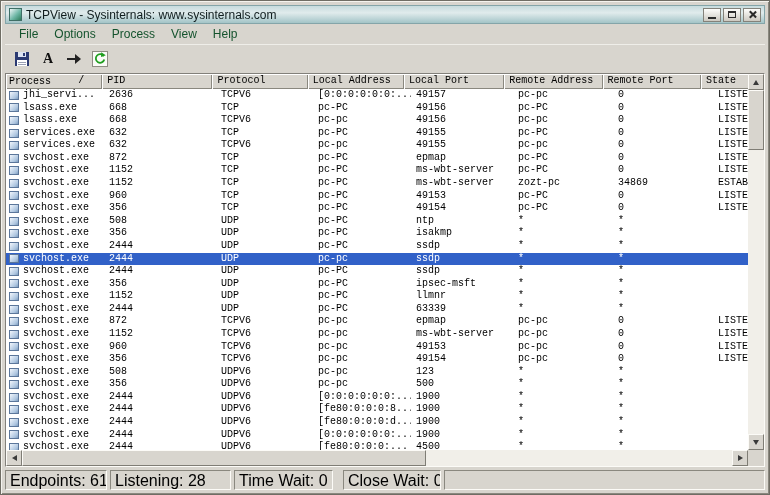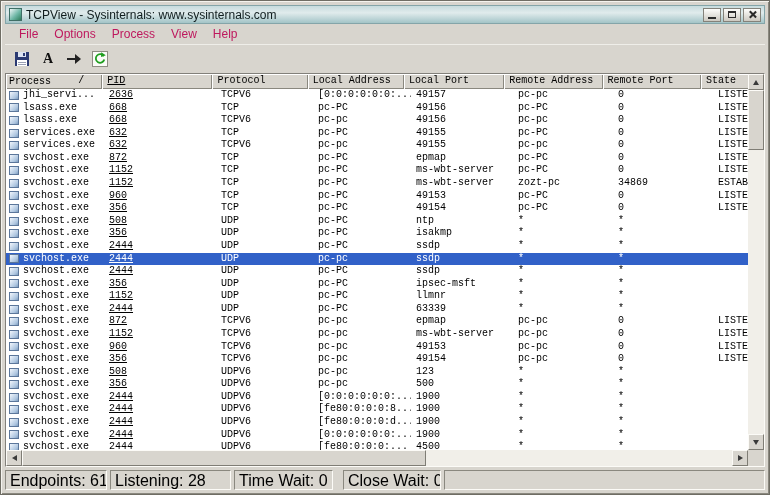--- a/index.html
+++ b/index.html
@@ -43,21 +43,21 @@
   .glyph-close::before,.glyph-close::after{
     content:""; position:absolute; left:4px; top:0; width:1.6px; height:9px; background:#2b2b2b;
   }
   .glyph-close::before{ transform:rotate(45deg); }
   .glyph-close::after{ transform:rotate(-45deg); }
 
   
   .menubar{
     height:20px; flex:0 0 20px;
     display:flex; align-items:center;
-    font-size:12px; color:#be185d;
+    font-size:12px; color:#14532d;
     padding-left:6px;
   }
   .menu-item{ padding:2px 8px; white-space:nowrap; }
 
   
   .toolbar{
     height:28px; flex:0 0 28px;
     display:flex; align-items:center; gap:2px;
     padding-left:5px;
     border-top:1px solid #efeee9;
@@ -102,21 +102,21 @@
   .row{ display:flex; height:12.58px; align-items:center; width:803px; }
   .cell{
     flex:0 0 auto;
     font-family:"Liberation Mono","DejaVu Sans Mono",monospace;
     font-size:10px; line-height:12.58px;
     padding-left:5px;
     white-space:pre; overflow:hidden;
     color:#000;
   }
   .c0{ width:98px; padding-left:3px; display:flex; align-items:center; }
-  .c1{ width:112px;text-decoration:underline; }
+  .c1{ width:112px; }
   .c2{ width:97px; }
   .c3{ width:98px; }
   .c4{ width:102px; }
   .c5{ width:100px; }
   .c6{ width:100px; }
   .c7{ width:110px; }
   .proc-icon{
     display:inline-block; flex:0 0 10px;
     width:10px; height:9px; margin-right:4px;
     background:linear-gradient(135deg,#f2f7fd 0%,#aec6e0 70%,#7e9cbd 100%);

